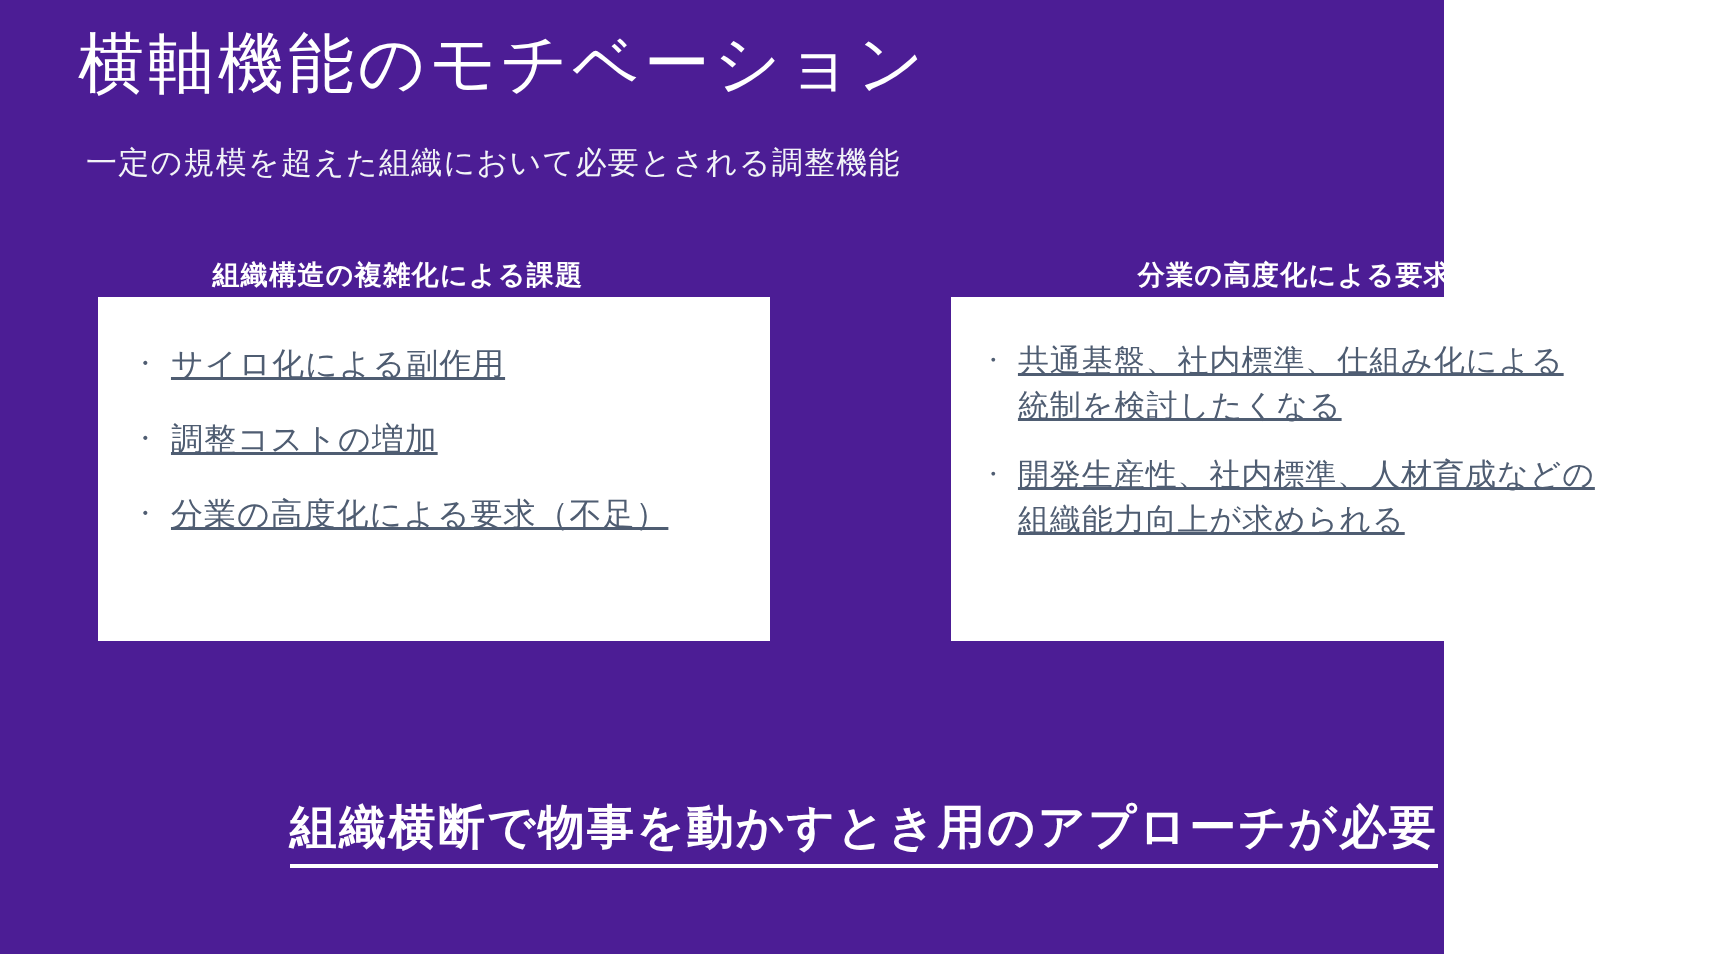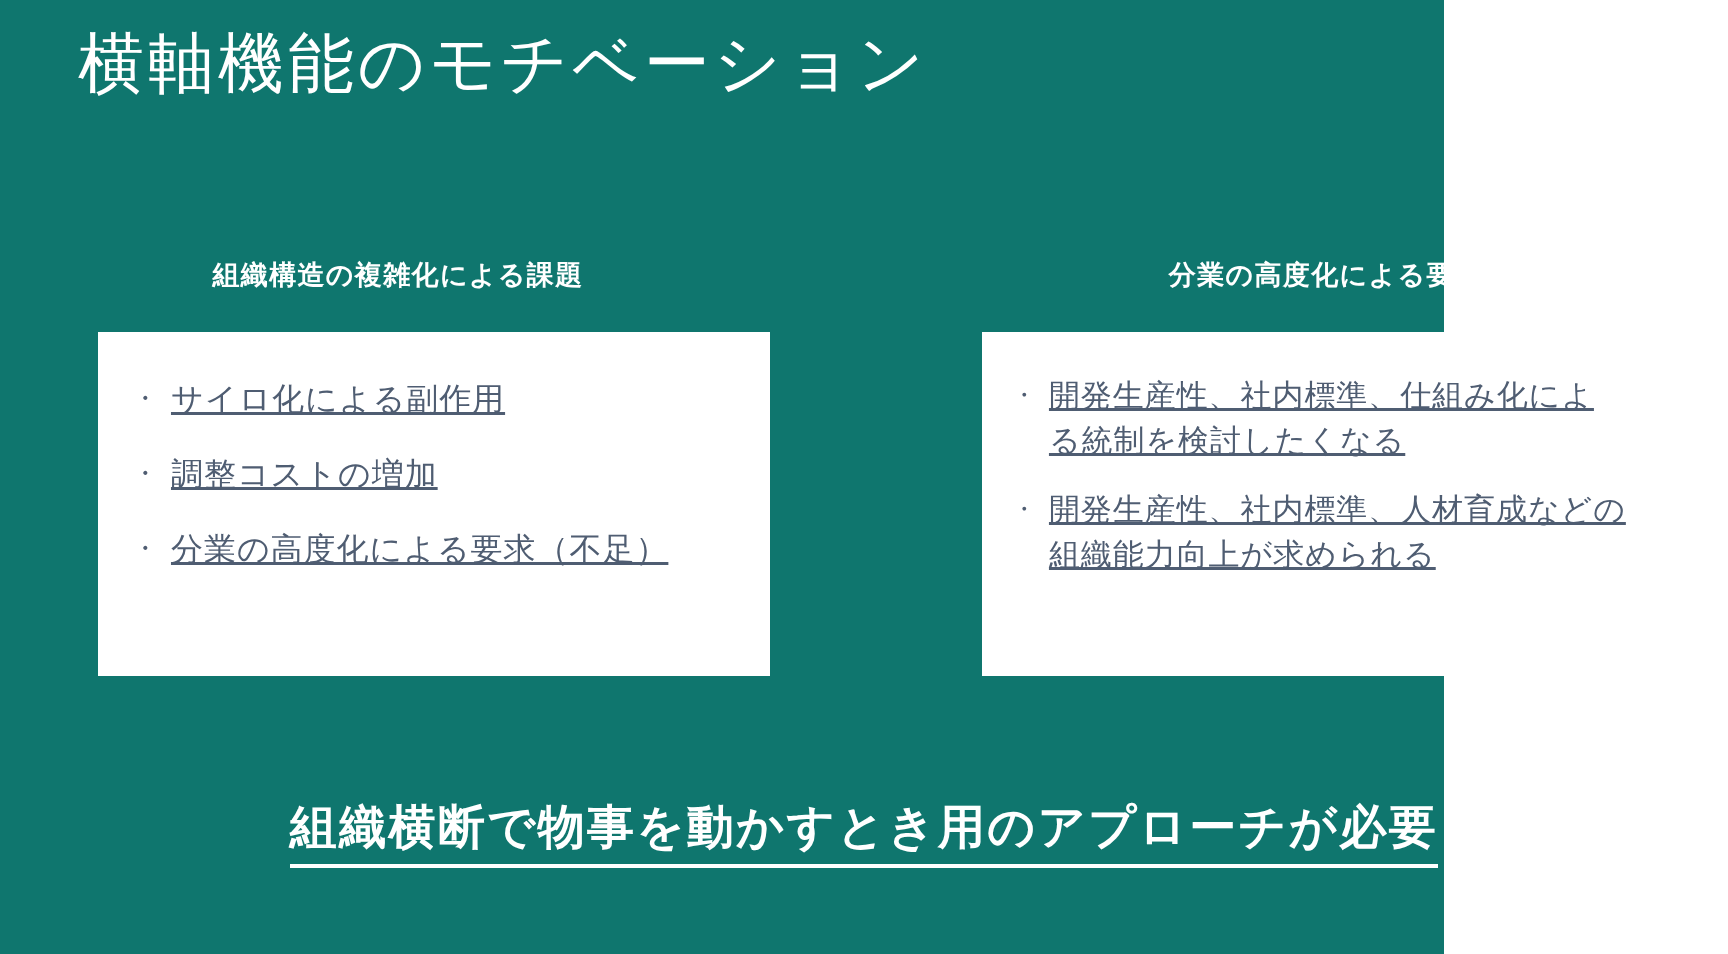--- a/index.html
+++ b/index.html
@@ -10,21 +10,21 @@
     width: 1728px;
     height: 954px;
     overflow: hidden;
     font-family: "Liberation Sans", "DejaVu Sans", sans-serif;
   }
 
   .slide {
     position: relative;
     width: 1444px;
     height: 954px;
-    background: #0f766e;
+    background: #4c1d95;
     box-sizing: border-box;
   }
 
   
   .slide-title {
     position: absolute;
     left: 78px;
     top: 26px;
     font-size: 66px;
     line-height: 1.15;
@@ -53,30 +53,30 @@
     top: 258px;
     width: 1728px;
     height: 420px;
   }
 
   .column {
     position: absolute;
     top: 0;
   }
   .column-left  { left: 98px;  width: 672px; }
-  .column-right { left: 962px; width: 670px; padding-left: 20px; }
+  .column-right { left: 931px; width: 670px; padding-left: 20px; }
 
   .column-heading {
     text-align: center;
     color: #ffffff;
     font-size: 27px;
     letter-spacing: 0.05em;
     line-height: 1.3;
     font-weight: 700;
-    margin-bottom: 39px;
+    margin-bottom: 4px;
     white-space: nowrap;
   }
   .column-left .column-heading  { padding-right: 72px; }
   .column-right .column-heading { padding-left: 18px; }
 
   .card {
     background: #ffffff;
     box-sizing: border-box;
   }
   .card-left {
@@ -144,20 +144,21 @@
     white-space: nowrap;
   }
 </style>
 </head>
 <body>
 
 <div class="slide">
 
   <div class="slide-title">横軸機能のモチベーション</div>
 
+  <div class="slide-subtitle">一定の規模を超えた組織において必要とされる調整機能</div>
 
   <div class="columns">
 
     <div class="column column-left">
       <div class="column-heading">組織構造の複雑化による課題</div>
 
       <div class="card card-left">
         <ul class="bullet-list">
 
           <li class="bullet-item">
@@ -180,21 +181,21 @@
     </div>
 
     <div class="column column-right">
       <div class="column-heading">分業の高度化による要求</div>
 
       <div class="card card-right">
         <ul class="bullet-list">
 
           <li class="bullet-item">
             <span class="bullet-mark">・</span>
-            <span class="bullet-text">開発生産性、社内標準、仕組み化による統制を検討したくなる</span>
+            <span class="bullet-text">共通基盤、社内標準、仕組み化による統制を検討したくなる</span>
           </li>
 
           <li class="bullet-item">
             <span class="bullet-mark">・</span>
             <span class="bullet-text">開発生産性、社内標準、人材育成などの組織能力向上が求められる</span>
           </li>
 
         </ul>
       </div>
     </div>

